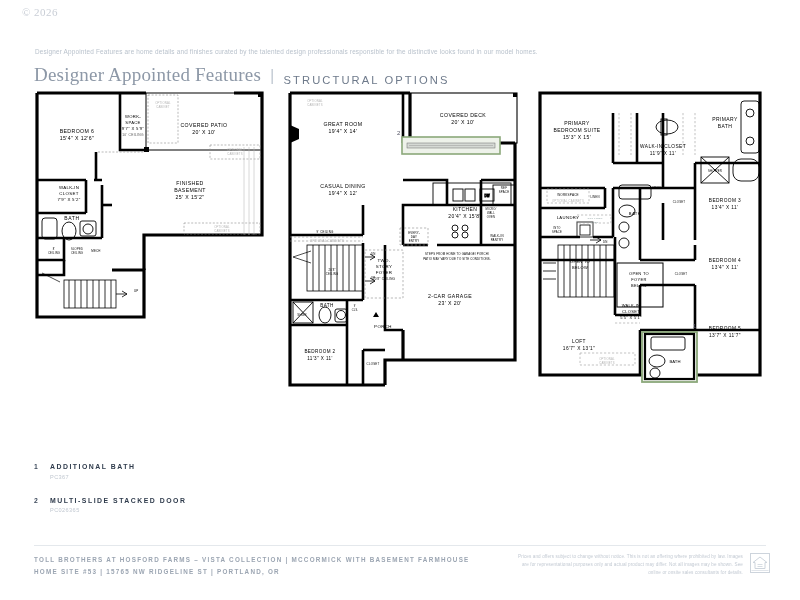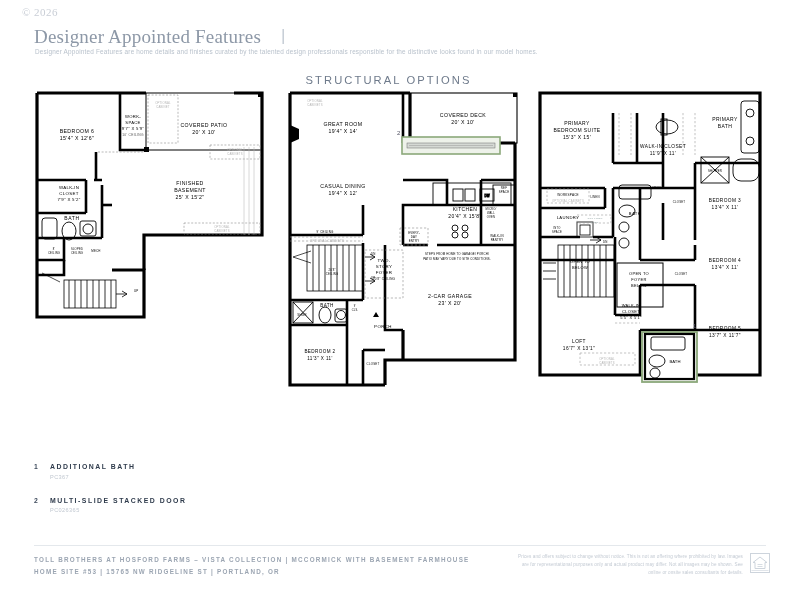--- a/index.html
+++ b/index.html
@@ -14,21 +14,21 @@
   .page { position: relative; width: 800px; height: 554px; background: #fff; }
 
   
   .copyright {
     position: absolute; left: 22px; top: 6px;
     font-size: 11px; color: #c9ced6; letter-spacing: .5px;
     font-family: "Liberation Serif", serif;
   }
   .title-row {
     position: absolute; left: 34px; top: 26px;
-    display: flex; align-items: flex-start; gap: 20px;
+    display: flex; align-items: flex-end; gap: 9px;
   }
   .title-main {
     font-family: "Liberation Serif", serif;
     font-size: 19px; color: #8d98a7; letter-spacing: .2px;
   }
   .title-div { color: #c3cad3; font-size: 17px; font-weight: 300; }
   .title-sub {
     font-size: 11.2px; color: #6e7a8b; letter-spacing: 2.1px; margin-top: 48px;
   }
   .subtitle {

